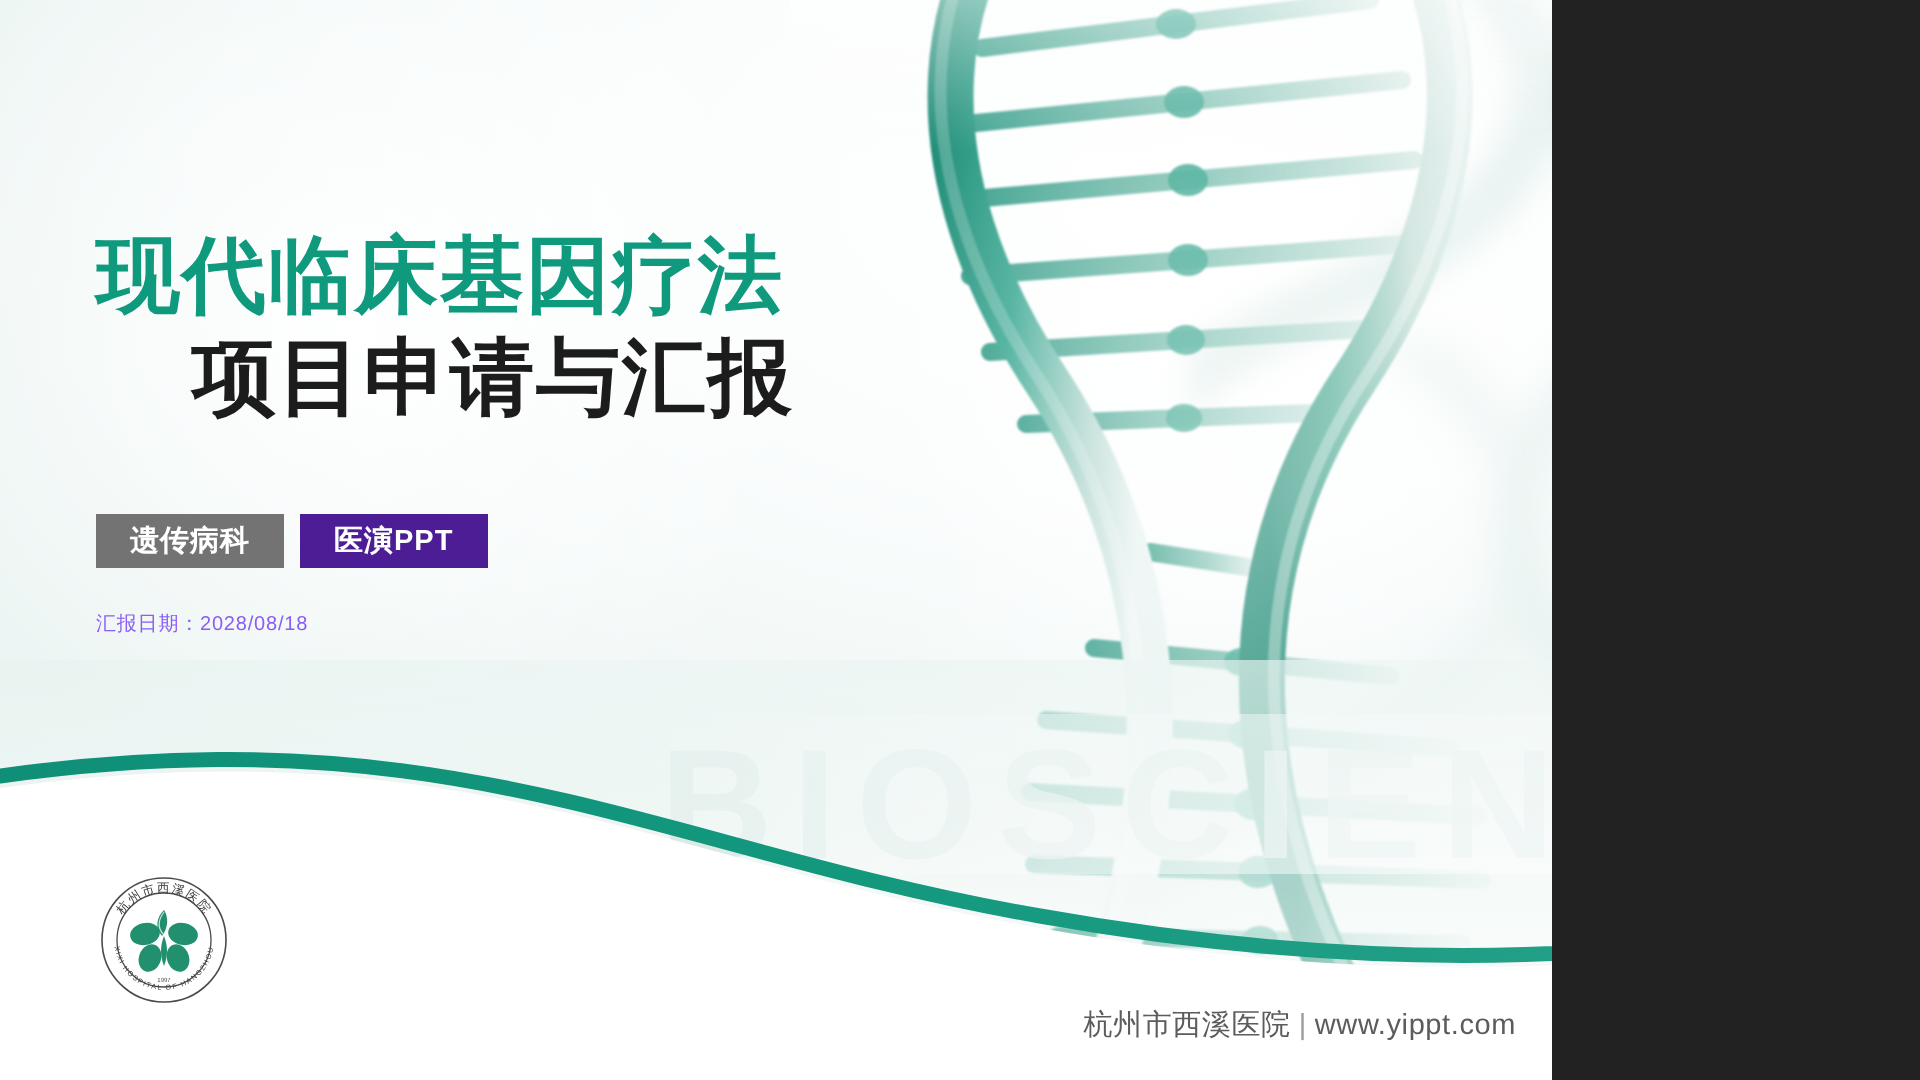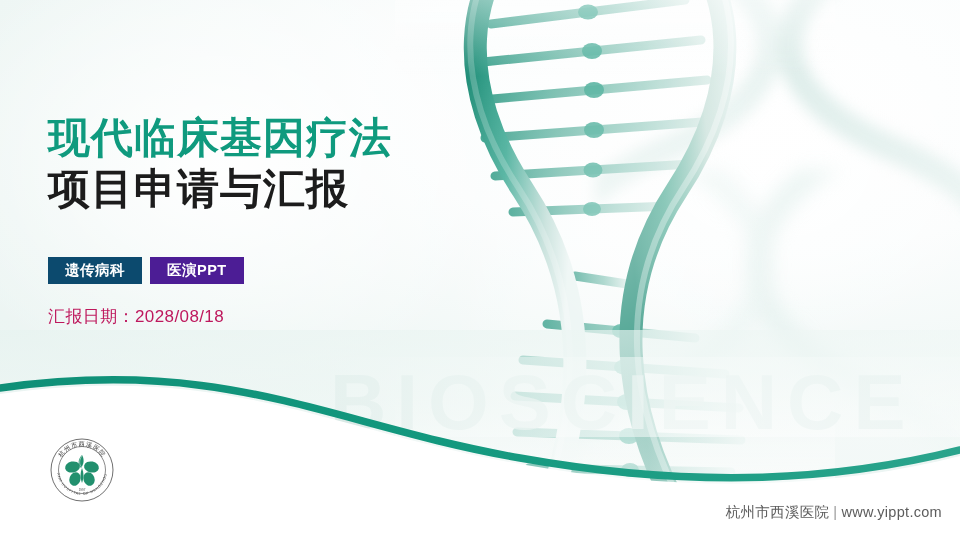--- a/index.html
+++ b/index.html
@@ -1,19 +1,19 @@
 <!DOCTYPE html>
 <html><head>
 <meta charset="utf-8">
 <style>
   * { margin:0; padding:0; box-sizing:border-box; }
   html,body { background:#222; }
   #slide {
     position:relative;
-    width:960px; height:540px;
+    width:776px; height:540px;
     overflow:hidden;
     font-family:"Liberation Sans","DejaVu Sans",sans-serif;
     background:#f2f8f6;
   }
 
   
   .bg-base{
     position:absolute; inset:0;
     background:
       radial-gradient(120% 90% at 78% 18%, #ffffff 0%, #fbfdfd 32%, #eef6f4 68%, #e9f3f1 100%),
@@ -59,35 +59,35 @@
   .wave{ position:absolute; left:0; top:330px; width:960px; height:210px; }
 
   
   .headline{ position:absolute; left:48px; top:112px; }
   .title-1{
     font-size:42px; font-weight:700; line-height:1.22;
     color:#0f9a7e; letter-spacing:1px; white-space:nowrap;
   }
   .title-2{
     font-size:42px; font-weight:700; line-height:1.22;
-    color:#1c1c1c; letter-spacing:1px; white-space:nowrap;
+    color:#1c1c1c; letter-spacing:1px; white-space:nowrap;margin-left:48px;
   }
 
   .badges{ position:absolute; left:48px; top:257px; display:flex; gap:8px; }
   .badge{
     height:27px; display:flex; align-items:center; justify-content:center;
     padding:0 17px; font-size:14.5px; font-weight:700; color:#fff;
     letter-spacing:.5px; white-space:nowrap;
   }
-  .badge-green{ background:#0c4a6e; }
+  .badge-green{ background:#737373; }
   .badge-gray { background:#4c1d95; }
 
   .date-line{
     position:absolute; left:48px; top:305px;
-    font-size:17px; color:#be185d; letter-spacing:.4px; white-space:nowrap;
+    font-size:10px; color:#8b5cf6; letter-spacing:.4px; white-space:nowrap;
   }
 
   
   .logo{ position:absolute; left:47px; top:435px; width:70px; height:70px; }
 
   
   .footer{
     position:absolute; right:18px; top:503px;
     font-size:14.5px; color:#5c5c5c; letter-spacing:.3px; white-space:nowrap;margin-left:19px;
   }

